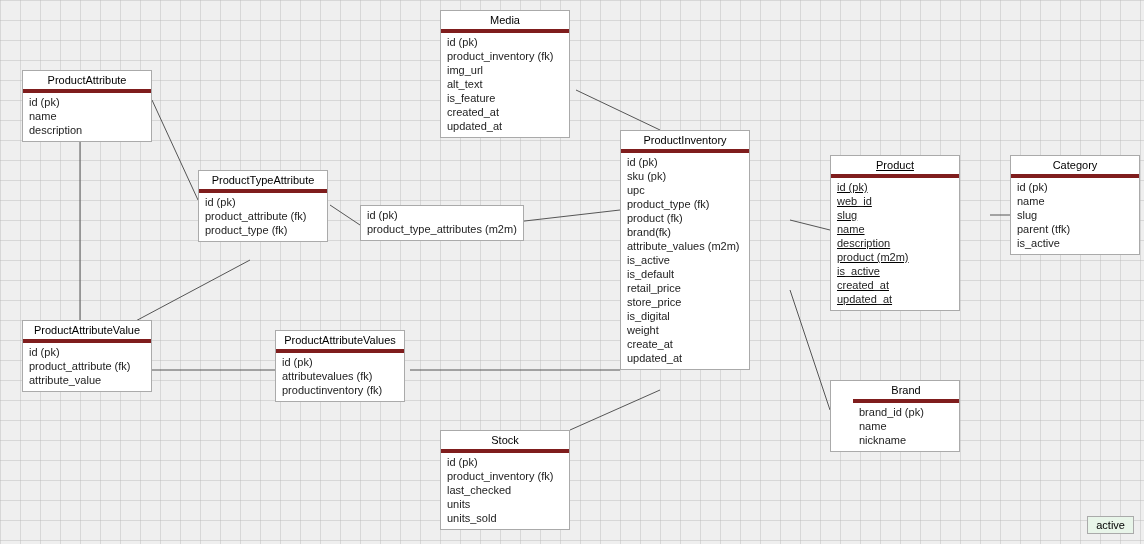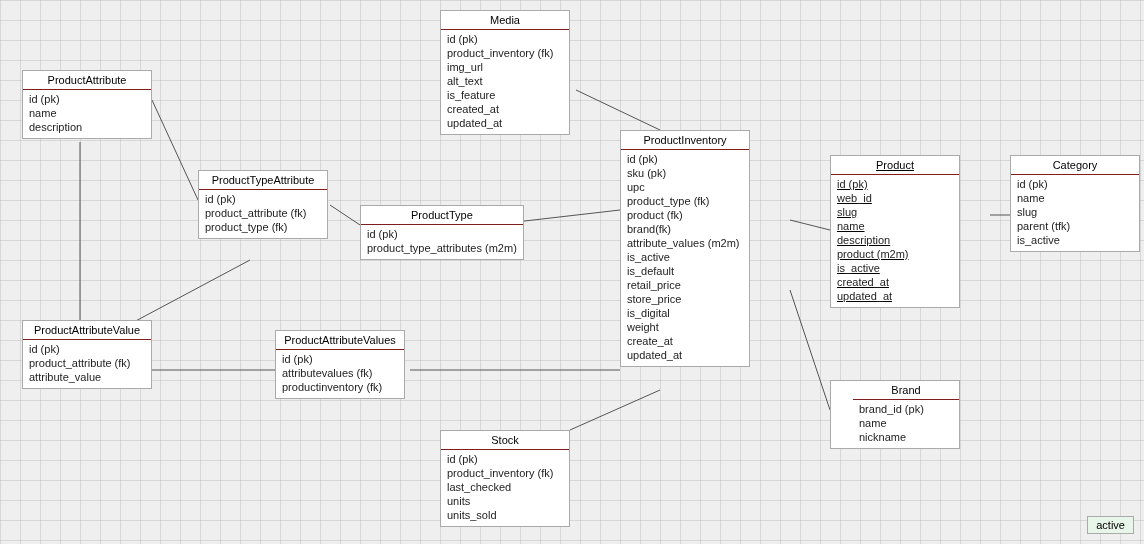--- a/index.html
+++ b/index.html
@@ -23,21 +23,21 @@
       background-size: 20px 20px;
     }
     .er-table {
       position: absolute;
       background: white;
       border: 1px solid #aaa;
       min-width: 130px;
     }
     .er-table-header {
       background: white;
-      border-bottom: 1px solid #7f1d1d;
+      border-bottom: 4px solid #7f1d1d;
       text-align: center;
       padding: 3px 6px;
       font-weight: normal;
       font-size: 11px;
     }
     .er-table-body {
       padding: 2px 6px 4px 6px;
     }
     .er-table-row {
       padding: 1px 0;
@@ -102,21 +102,20 @@
       </div>
       <div class="er-table" style="left: 198px; top: 170px;">
         <div class="er-table-header">ProductTypeAttribute</div>
         <div class="er-table-body">
           <div class="er-table-row">id (pk)</div>
           <div class="er-table-row">product_attribute (fk)</div>
           <div class="er-table-row">product_type (fk)</div>
         </div>
       </div>
       <div class="er-table" style="left: 360px; top: 205px;">
-        <div class="er-table-header">ProductType</div>
         <div class="er-table-body">
           <div class="er-table-row">id (pk)</div>
           <div class="er-table-row">product_type_attributes (m2m)</div>
         </div>
       </div>
       <div class="er-table" style="left: 22px; top: 320px;">
         <div class="er-table-header">ProductAttributeValue</div>
         <div class="er-table-body">
           <div class="er-table-row">id (pk)</div>
           <div class="er-table-row">product_attribute (fk)</div>

